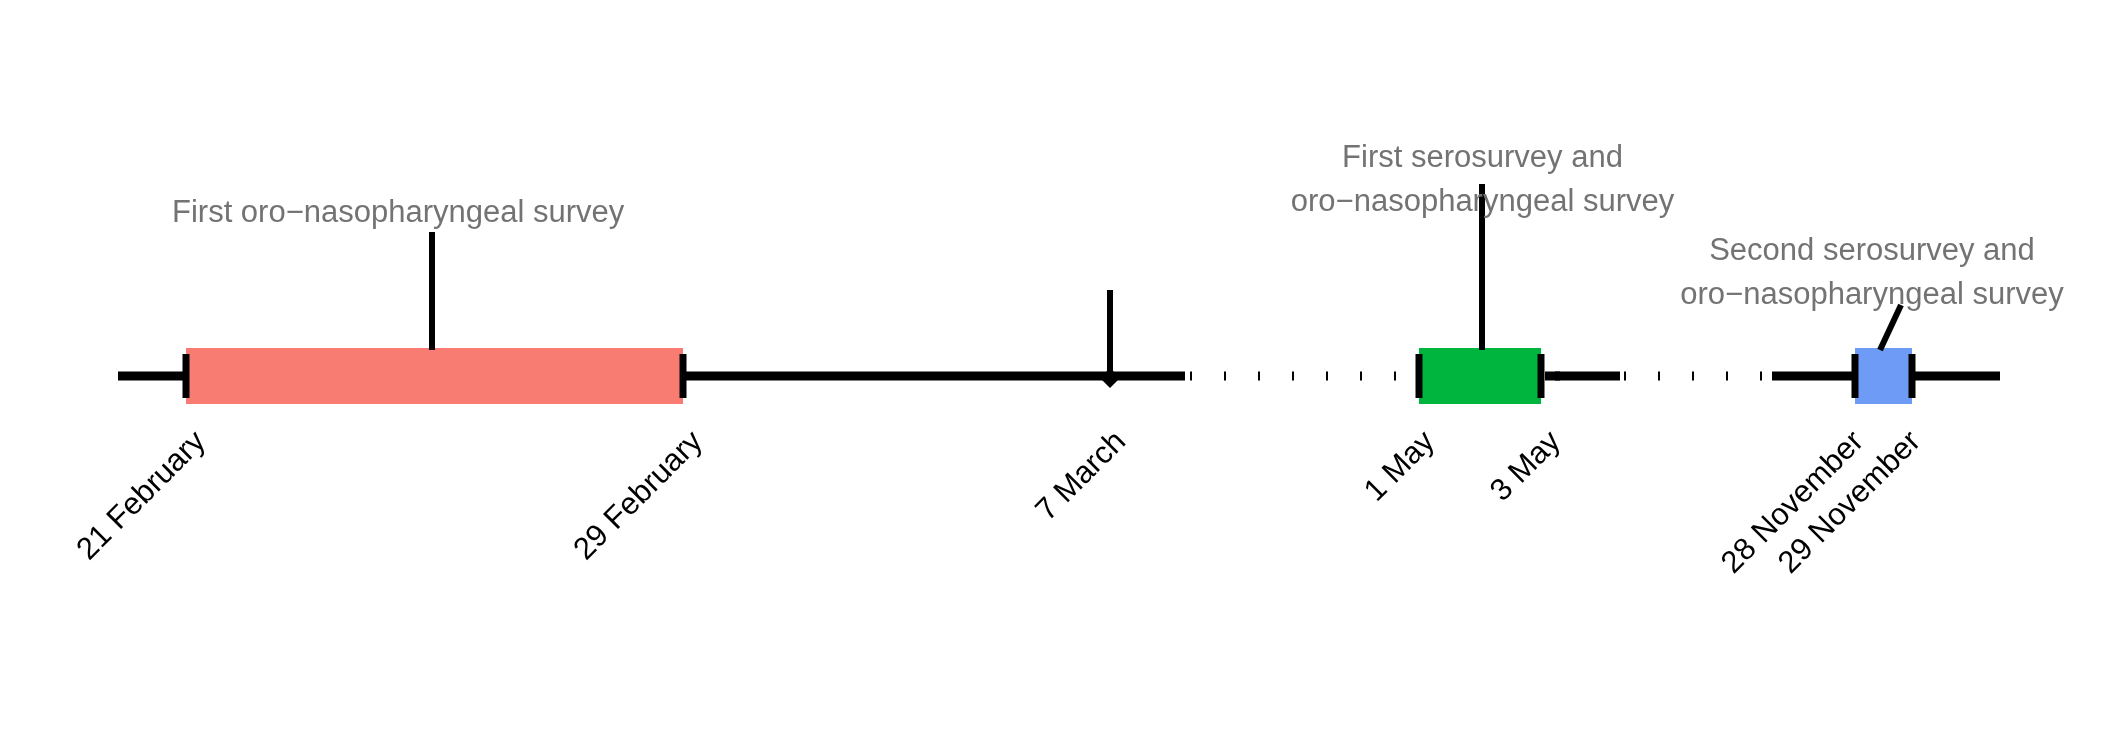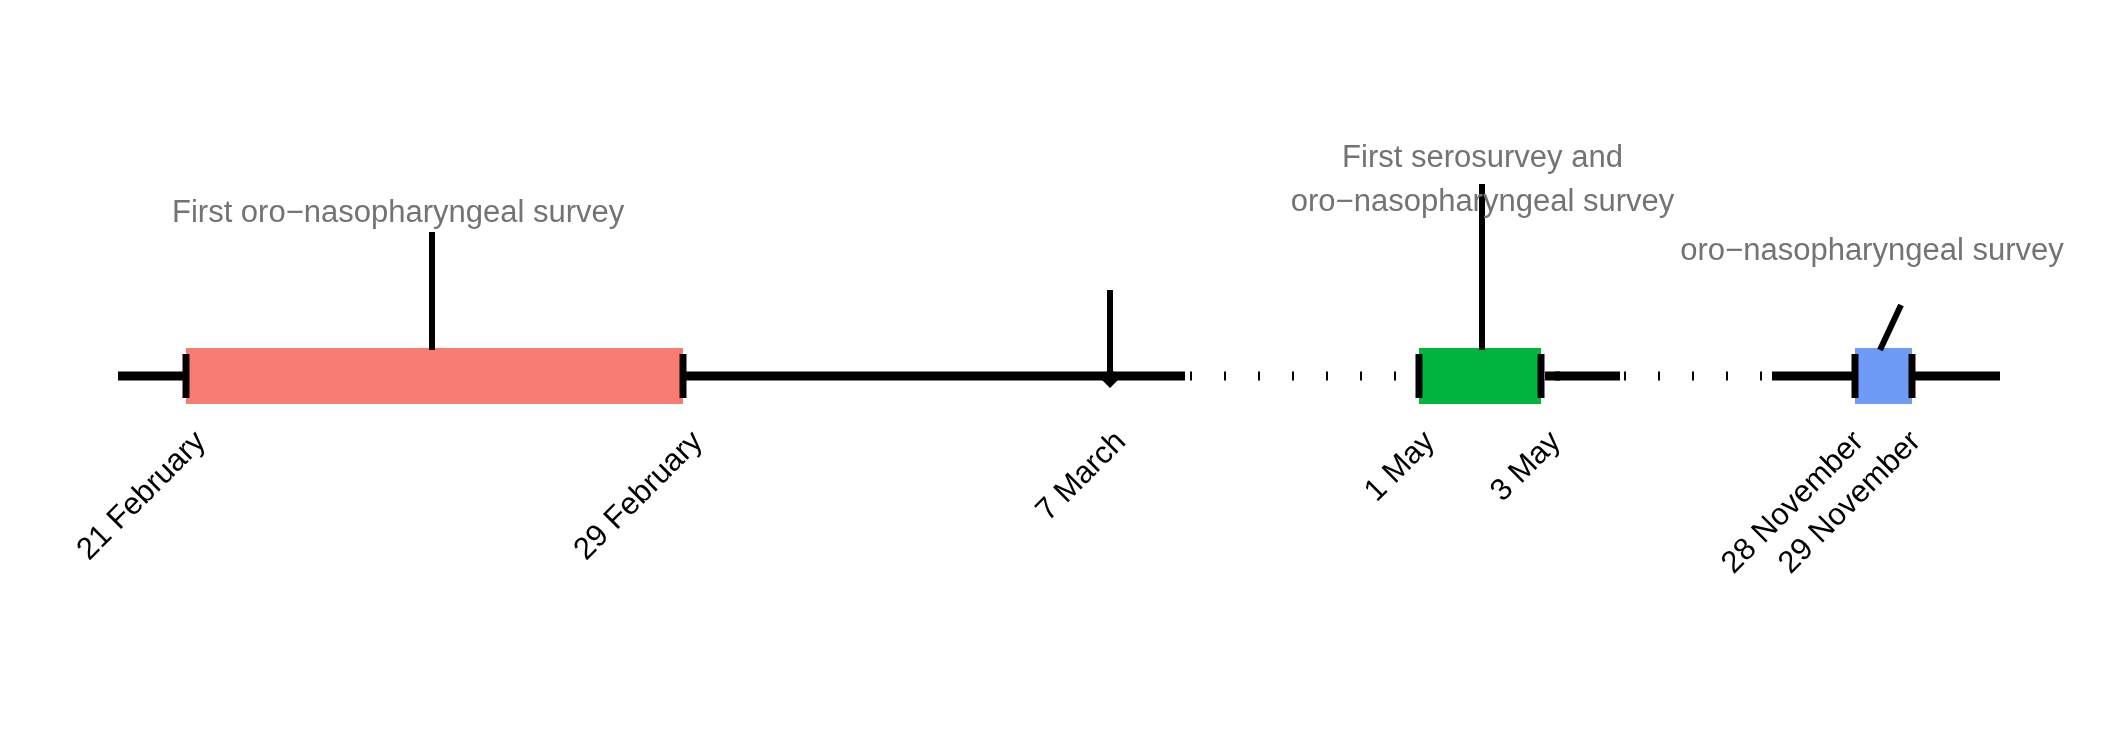--- a/index.html
+++ b/index.html
@@ -113,20 +113,21 @@
 
   <div class="anno-label" style="left:152px; top:192px;margin-left:20px;">First oro−nasopharyngeal survey</div>
 
 
   <div class="anno-label two-line" style="left:1245px; top:135px; width:475px;">
     <span class="anno-line1">First serosurvey and</span>
     <span class="anno-line2">oro−nasopharyngeal survey</span>
   </div>
 
   <div class="anno-label two-line" style="left:1632px; top:228px; width:480px;">
+    <span class="anno-line1">Second serosurvey and</span>
     <span class="anno-line2">oro−nasopharyngeal survey</span>
   </div>
 
   <div class="date-label" style="left:-10px; top:418px; width:210px;">21 February</div>
 
   <div class="date-label" style="left:487px; top:418px; width:210px;">29 February</div>
 
   <div class="date-label" style="left:960px; top:418px; width:160px;">7 March</div>
 
   <div class="date-label" style="left:1301px; top:418px; width:128px;">1 May</div>

